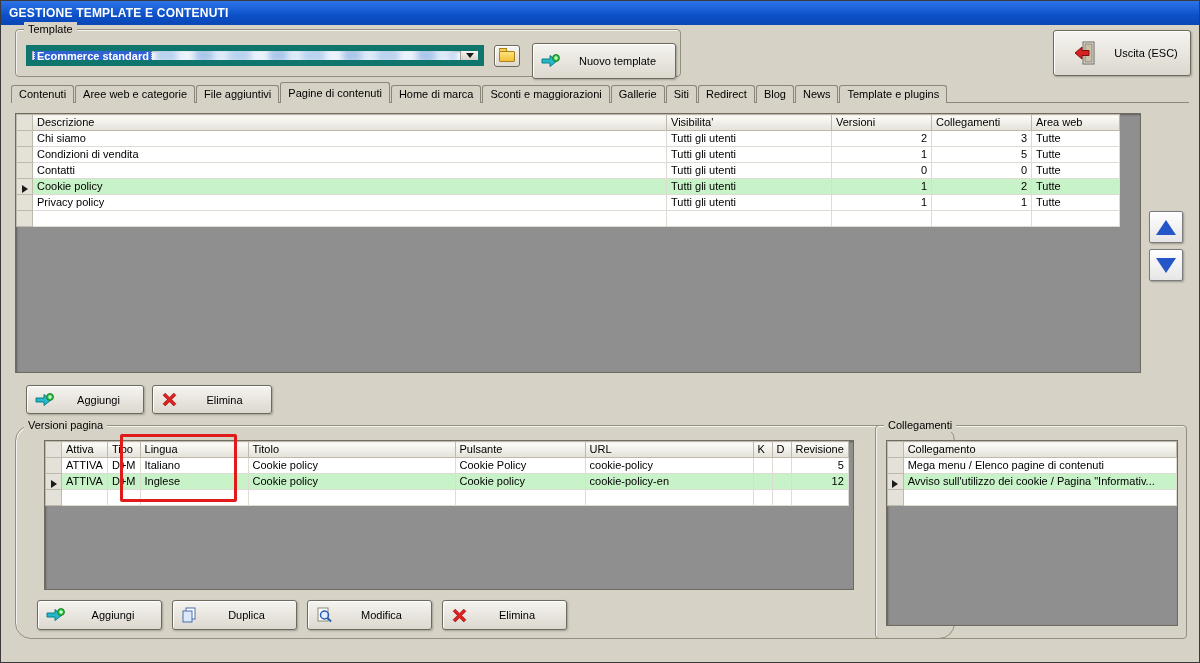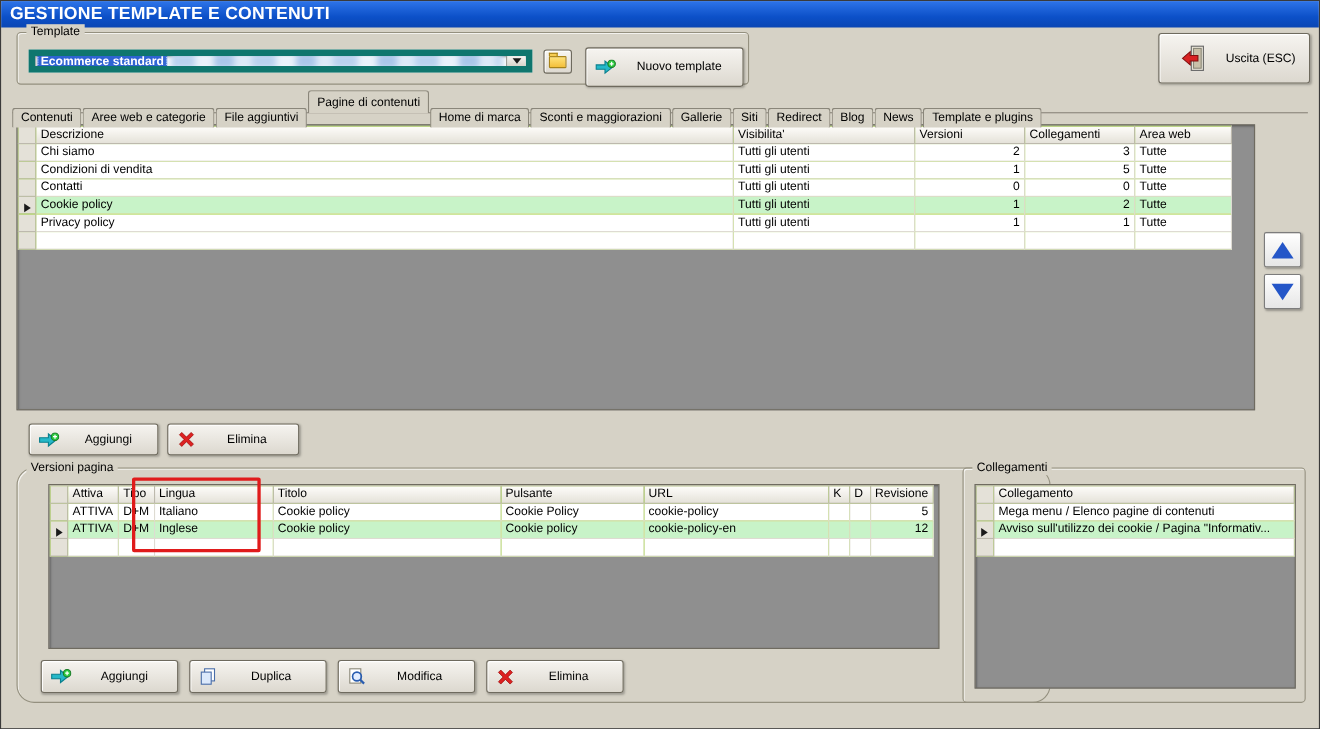--- a/index.html
+++ b/index.html
@@ -4,21 +4,21 @@
 <style>
   * { margin:0; padding:0; box-sizing:border-box; }
   html,body { background:#6b6b6b; }
   body { font-family:"Liberation Sans", sans-serif; }
 
   .window{ position:relative; width:1200px; height:663px; background:#d6d2c6;
            border:1px solid #3a3a3a; font-size:11px; color:#000; overflow:hidden; }
 
   .titlebar{ position:absolute; left:0; top:0; right:0; height:24px;
              background:linear-gradient(180deg,#2e74e8 0%,#0c50c8 60%,#0a46b4 100%);
-             color:#fff; font-weight:bold; font-size:16px; display:flex; align-items:center;
+             color:#fff; font-weight:bold; font-size:12px; display:flex; align-items:center;
              padding-left:8px; letter-spacing:.2px; }
 
   .groupbox{ position:absolute; border:1px solid #94907f; border-radius:4px;
              box-shadow:inset 1px 1px 0 rgba(255,255,255,.7); }
   .group-label{ position:absolute; top:-8px; left:8px; background:#d6d2c6; padding:0 4px;
                 line-height:14px; white-space:nowrap; }
 
   .btn{ position:absolute; display:flex; align-items:center; gap:8px; padding:0 8px;
         background:linear-gradient(180deg,#f6f4f0,#dcd8cf);
         border:1px solid #6e6a5e; border-radius:3px;
@@ -44,29 +44,29 @@
              background:linear-gradient(180deg,#f8f6f2,#ddd9d0); border:1px solid #6e6a5e; border-radius:3px;
              box-shadow:inset 1px 1px 0 #fff; cursor:pointer; }
   .folder-icon{ position:relative; width:16px; height:11px; display:inline-block;
                 background:linear-gradient(#ffe27a,#f3bf3a); border:1px solid #a8831a; border-radius:1px; }
   .folder-tab{ position:absolute; top:-4px; left:-1px; width:8px; height:3px;
                background:#f7cd52; border:1px solid #a8831a; border-bottom:none; }
 
   
   .tabline{ position:absolute; left:10px; right:10px; top:101px; height:1px; background:#8a867a; z-index:1; }
   .tabstrip{ position:absolute; left:10px; top:81px; height:22px; display:flex; z-index:2; }
-  .tab{ margin-top:16px; height:18px; line-height:16px; padding:0 7px; background:#d6d2c6;
+  .tab{ margin-top:3px; height:18px; line-height:16px; padding:0 7px; background:#d6d2c6;
         border:1px solid #8a867a; border-bottom:none; border-top-left-radius:3px; border-top-right-radius:3px;
         margin-right:1px; white-space:nowrap; cursor:pointer; }
   .tab.active{ margin-top:0; height:21px; line-height:20px; position:relative; z-index:3; }
 
   
   .grid{ position:absolute; background:#8f8f8f; border:1px solid #6f6b60;
          box-shadow:inset 1px 1px 2px rgba(0,0,0,.35); overflow:hidden; }
-  .grid table{ border-collapse:collapse; table-layout:fixed; background:#bef264; font-size:11px; }
+  .grid table{ border-collapse:collapse; table-layout:fixed; background:#f0abfc; font-size:11px; }
   .grid th{ background:linear-gradient(180deg,#fdfcf9,#e4e1d8); border:1px solid #bdb9ad;
             font-weight:normal; text-align:left; padding:0 4px; height:16px; line-height:15px;
             overflow:hidden; white-space:nowrap; }
   .grid td{ background:#fff; border:1px solid #dedbd2; padding:0 4px; height:16px; line-height:15px;
             overflow:hidden; white-space:nowrap; }
   .grid td.marker, .grid th.marker{ background:#e4e1d8; border:1px solid #bdb9ad; padding:0; }
   .grid tr.selected td{ background:#c8f3c8; }
   .grid tr.selected td.marker{ background:#e4e1d8; }
   .num{ text-align:right; }
   .row-arrow{ display:block; margin:4px auto 0; width:0; height:0;

